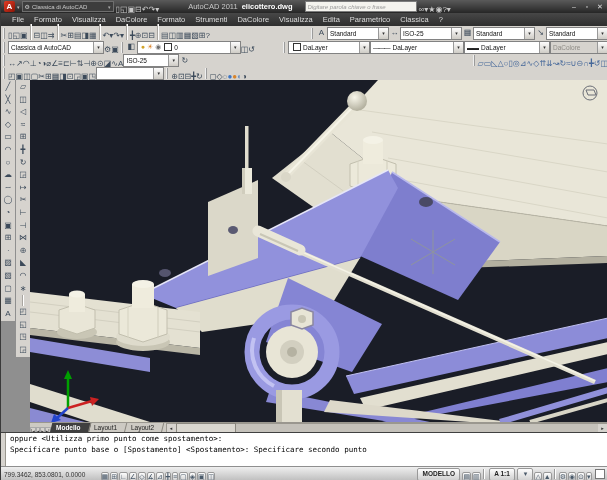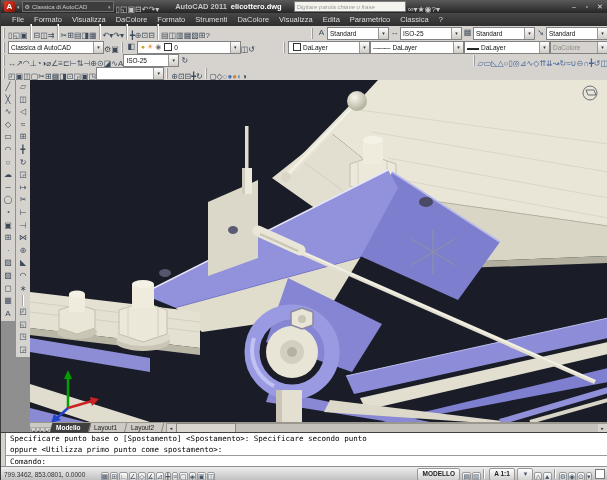--- a/index.html
+++ b/index.html
@@ -9,21 +9,21 @@
   .titlebar{position:absolute;top:0;left:0;right:0;height:13px;
     background:linear-gradient(#5a5a5a,#262626);display:flex;align-items:center;gap:2px;padding:0 3px;}
   .acadlogo{width:11px;height:11px;background:linear-gradient(135deg,#e23b24,#8c1507);
     border-radius:2px;color:#fff;font-size:8px;font-weight:bold;text-align:center;line-height:11px;}
   .ddarrow{color:#bbb;font-size:5px;}
   .qatcombo{height:9px;width:86px;background:#3d3d3d;border:1px solid #6e6e6e;color:#ccc;
     font-size:6px;line-height:8px;display:flex;align-items:center;padding:0 2px;gap:2px;}
   .qatcombo .dd{margin-left:auto;font-size:5px;color:#aaa;}
   .qicon{color:#c9c9c9;font-size:8px;line-height:11px;width:11px;text-align:center;}
   .apptitle{margin-left:14px;font-size:7.5px;display:flex;gap:4px;white-space:nowrap;}
-  .apptitle .t1{color:#c9c9c9;font-weight:bold;}
+  .apptitle .t1{color:#c9c9c9;font-weight:normal;margin-left:13px;}
   .apptitle .t2{color:#fff;font-weight:bold;}
   .searchbox{margin-left:10px;width:106px;height:9px;background:#f4f3ee;border:1px solid #7d7d7d;
     font-size:6px;color:#333;padding:0 2px;font-family:"Liberation Sans",sans-serif;}
   .searchbox::placeholder{color:#999;font-style:italic;}
   .winbtns{margin-left:auto;display:flex;gap:3px;}
   .winbtn{color:#ddd;font-size:7px;line-height:11px;width:10px;text-align:center;}
   
   .menubar{position:absolute;top:13px;left:0;right:0;height:13px;
     background:linear-gradient(#474747,#2e2e2e);display:flex;padding-left:6px;}
   .menu-item{color:#ddd;font-size:7.5px;line-height:13px;padding:0 5px;}
@@ -401,23 +401,22 @@
       <span class="harrow">◂</span>
       <span class="hthumb"></span>
       <span class="hfill"></span>
       <span class="harrow">▸</span>
     </div>
   </div>
 
   <div id="cmd">
     <div id="cmdgrip"></div>
     <div id="cmdtext">
+      <div class="cline">oppure &lt;Utilizza primo punto come spostamento&gt;:</div>
       <div class="cline">Specificare punto base o [Spostamento] &lt;Spostamento&gt;: Specificare secondo punto</div>
-      <div class="cline">oppure &lt;Utilizza primo punto come spostamento&gt;:</div>
-      <div id="cmdprompt">Comando:</div>
     </div>
   </div>
 
   <div id="status">
     <span id="coords">799.3462, 853.0801, 0.0000</span>
     <span><span class="sbtn">▦</span><span class="sbtn">⊞</span><span class="sbtn">∟</span><span class="sbtn">∠</span><span class="sbtn">◇</span><span class="sbtn">∡</span><span class="sbtn">⊿</span><span class="sbtn">╋</span><span class="sbtn">≡</span><span class="sbtn">▢</span><span class="sbtn">◈</span><span class="sbtn">▣</span><span class="sbtn">◫</span></span>
     <span style="margin-left:auto" class="slabel">MODELLO</span>
     <span><span class="sbtn">▤</span><span class="sbtn">▥</span></span>
     <span class="ssep"></span>
     <span class="slabel">A 1:1</span>

